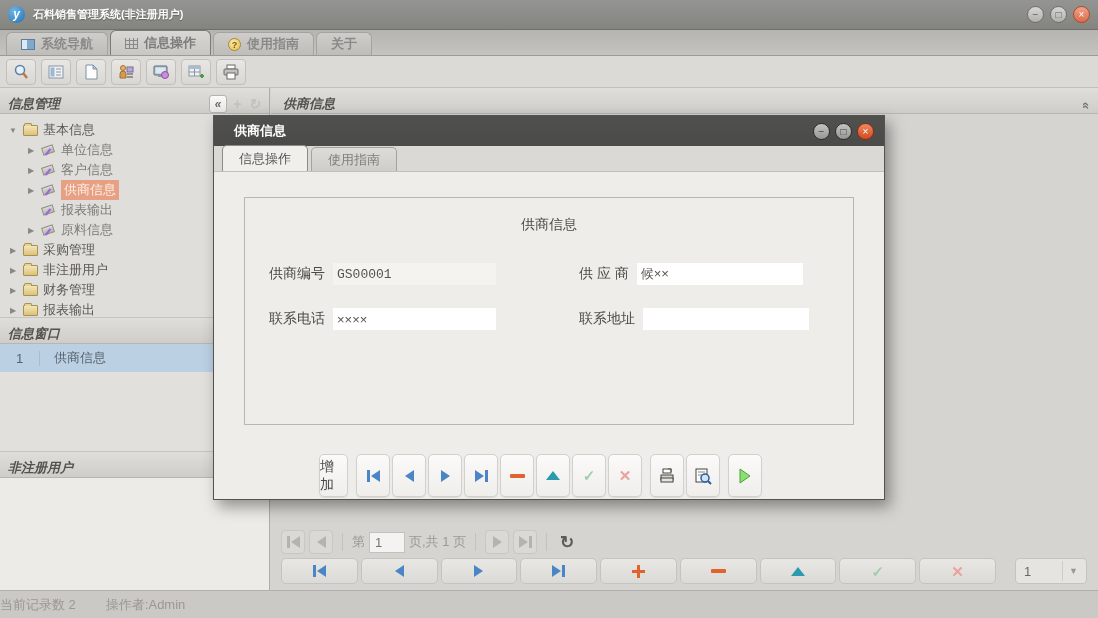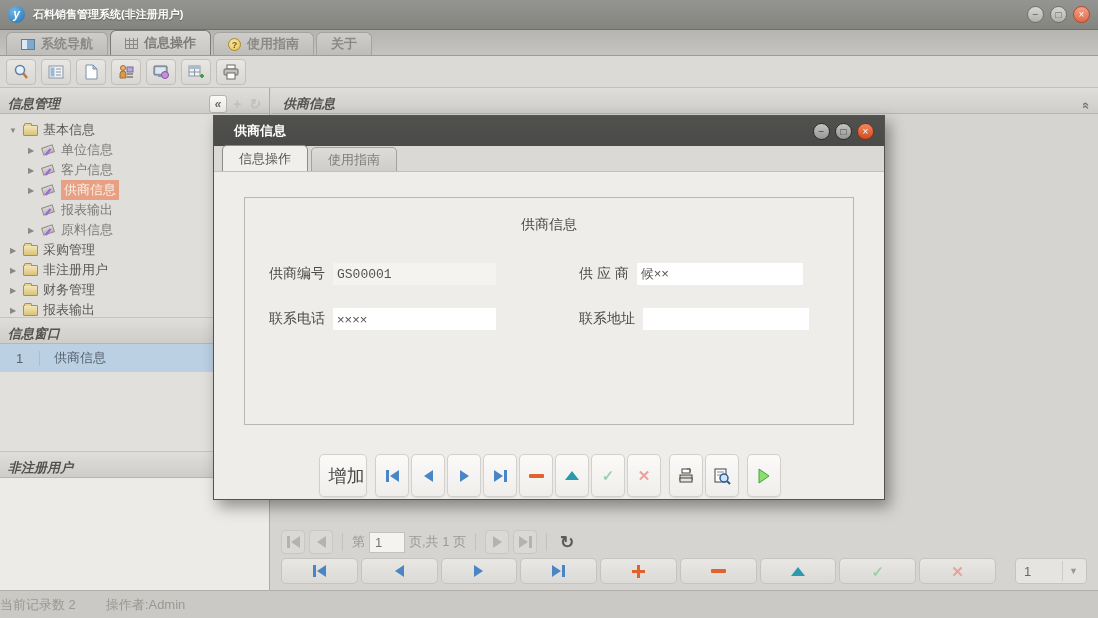--- a/index.html
+++ b/index.html
@@ -128,21 +128,21 @@
   .frow { position:absolute; display:flex; align-items:center; }
   .flabel { font-size:14px; color:#4c4a47; margin-right:8px; white-space:pre; }
   .finput { height:22px; border:none; background:#fff; font-size:13px; color:#55534f; padding:0 4px;
     font-family:"Liberation Sans",sans-serif; }
   .finput.ro { background:#f4f3f0; }
 
   .dlg-actions { position:absolute; left:105px; top:338px; display:flex; gap:2px; align-items:center; }
   .abtn { width:34px; height:43px; border:1px solid #d2d0cc; border-radius:5px;
     background:linear-gradient(#fbfaf9,#f0eeeb); display:flex; align-items:center; justify-content:center;
     box-shadow:0 1px 1px rgba(0,0,0,.08); }
-  .abtn.wide { width:48px; font-size:18px; color:#4c4a47;padding-left:7px; }
+  .abtn.wide { width:29px; font-size:14px; color:#4c4a47; }
   .gap { width:4px; }
 
   
   .statusbar { position:absolute; left:0; top:590px; width:1098px; height:28px; background:#cbc9c5;
     border-top:1px solid #b2b0ac; display:flex; align-items:center; font-size:13px; color:#9b9893; }
   .statusbar span { margin-left:30px; }
   .statusbar span:first-child { margin-left:0; }
 </style>
 </head>
 <body>

